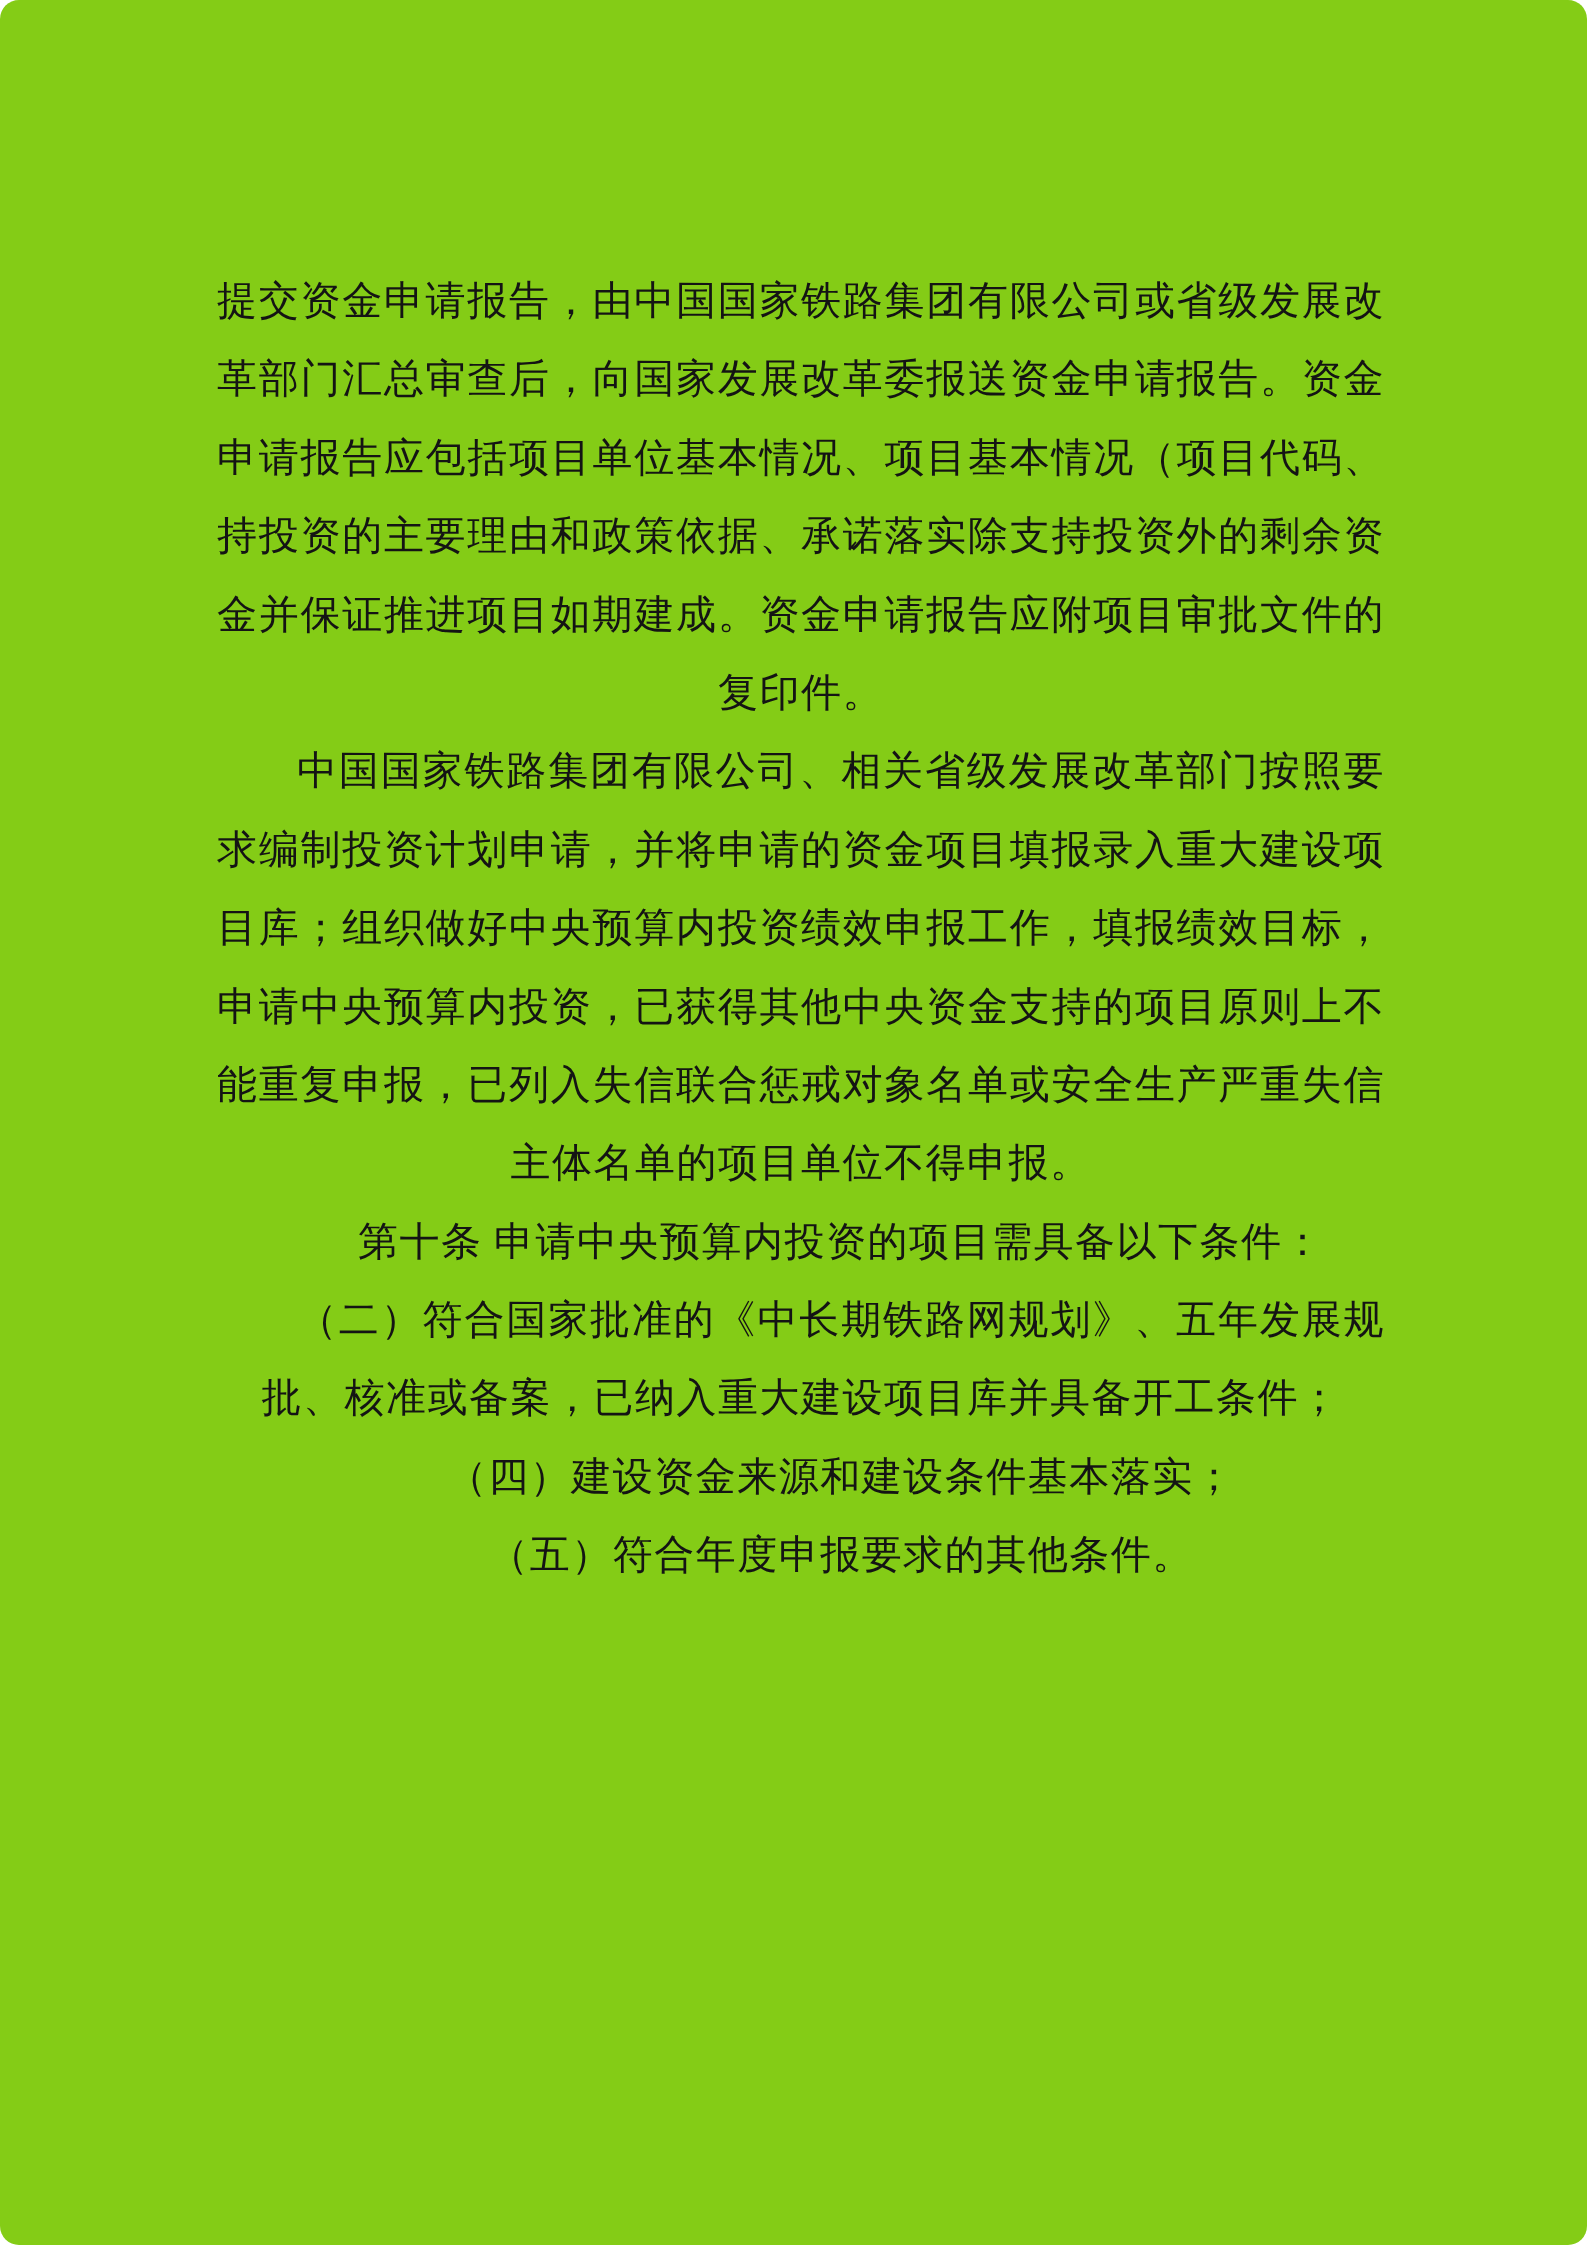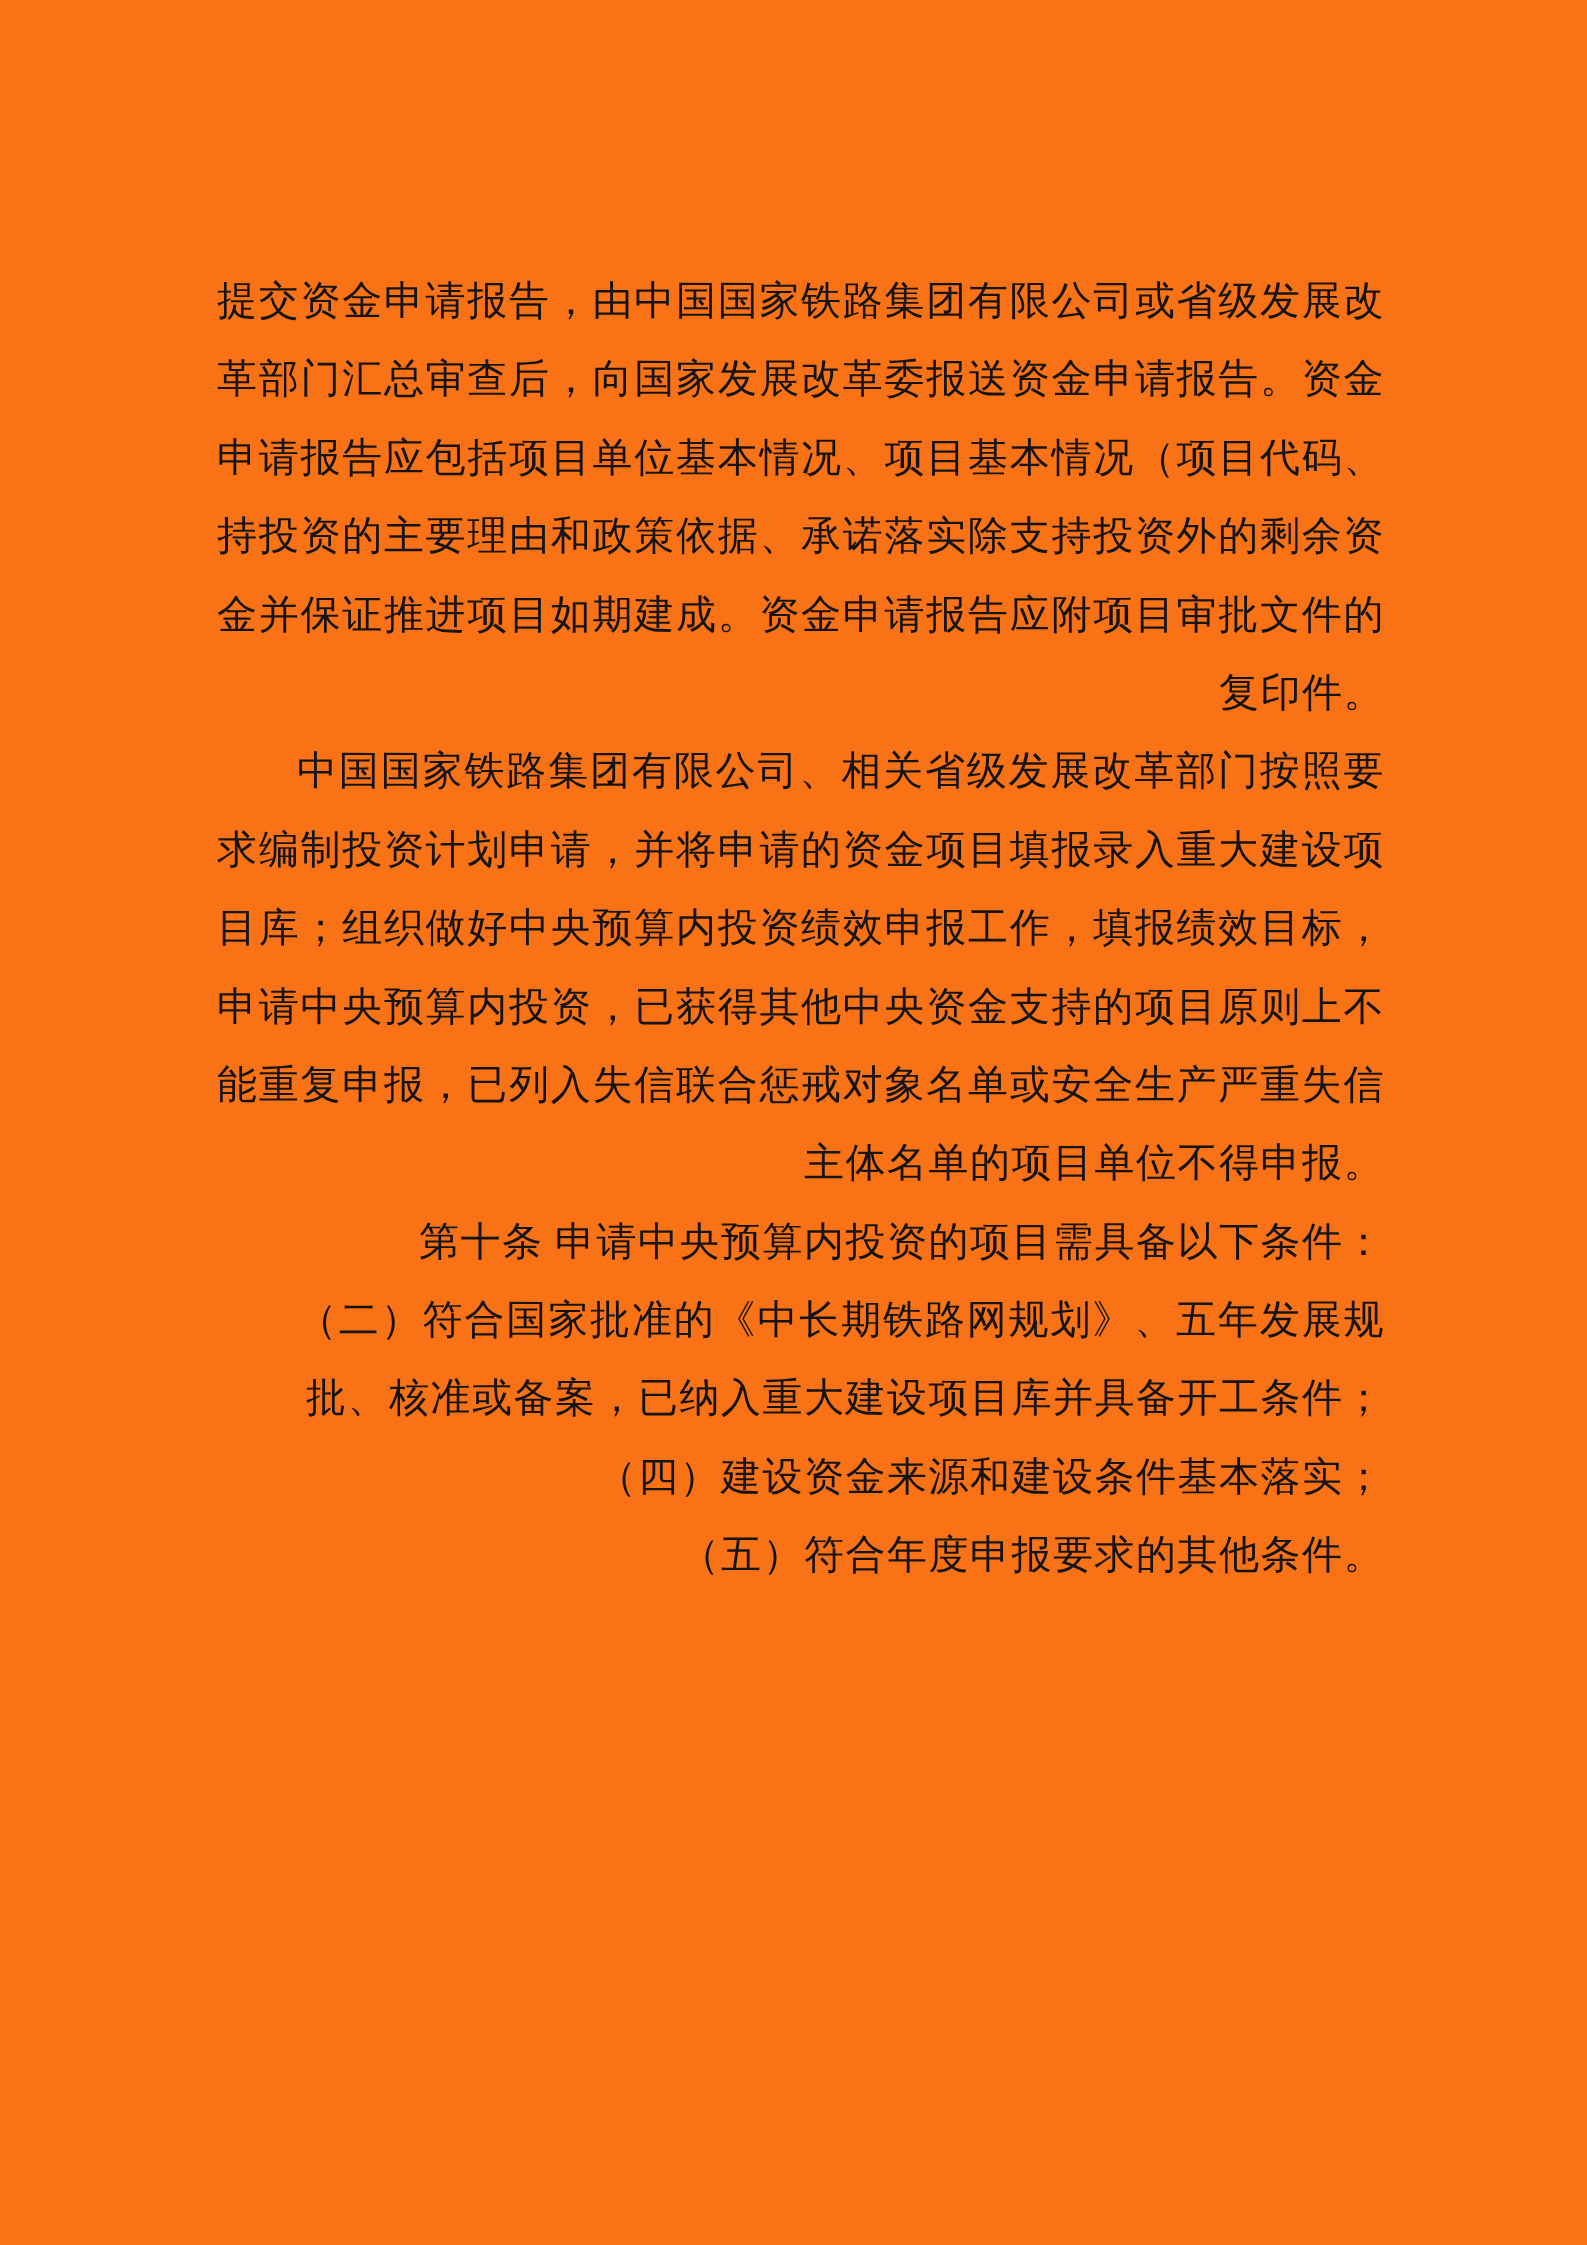--- a/index.html
+++ b/index.html
@@ -22,40 +22,40 @@
     left: 217px;
     top: 262px;
     width: 1168px;
   }
   .line {
     height: 78.4px;
     line-height: 78.4px;
     font-size: 40px;
     letter-spacing: 1.5px;
     white-space: nowrap;
-    text-align: right;
+    text-align: center;
   }
   
   .line.full {
     white-space: normal;
     text-align: justify;
     text-align-last: justify;
   }
   
   .line.indent {
     padding-left: 80px;
   }
   .line.indent.full {
     width: 1088px;
   }
 </style>
 </head>
 <body>
 
-<div class="page" style="background: #f97316;">
+<div class="page" style="background: #84cc16; border-radius: 19px;">
   <div class="doc-body" style="color: rgb(20, 20, 20);">
       <div class="line full">提交资金申请报告，由中国国家铁路集团有限公司或省级发展改</div>
       <div class="line full">革部门汇总审查后，向国家发展改革委报送资金申请报告。资金</div>
       <div class="line full">申请报告应包括项目单位基本情况、项目基本情况（项目代码、</div>
       <div class="line full">持投资的主要理由和政策依据、承诺落实除支持投资外的剩余资</div>
       <div class="line full">金并保证推进项目如期建成。资金申请报告应附项目审批文件的</div>
       <div class="line">复印件。</div>
       <div class="line indent full">中国国家铁路集团有限公司、相关省级发展改革部门按照要</div>
       <div class="line full">求编制投资计划申请，并将申请的资金项目填报录入重大建设项</div>
       <div class="line full">目库；组织做好中央预算内投资绩效申报工作，填报绩效目标，</div>

